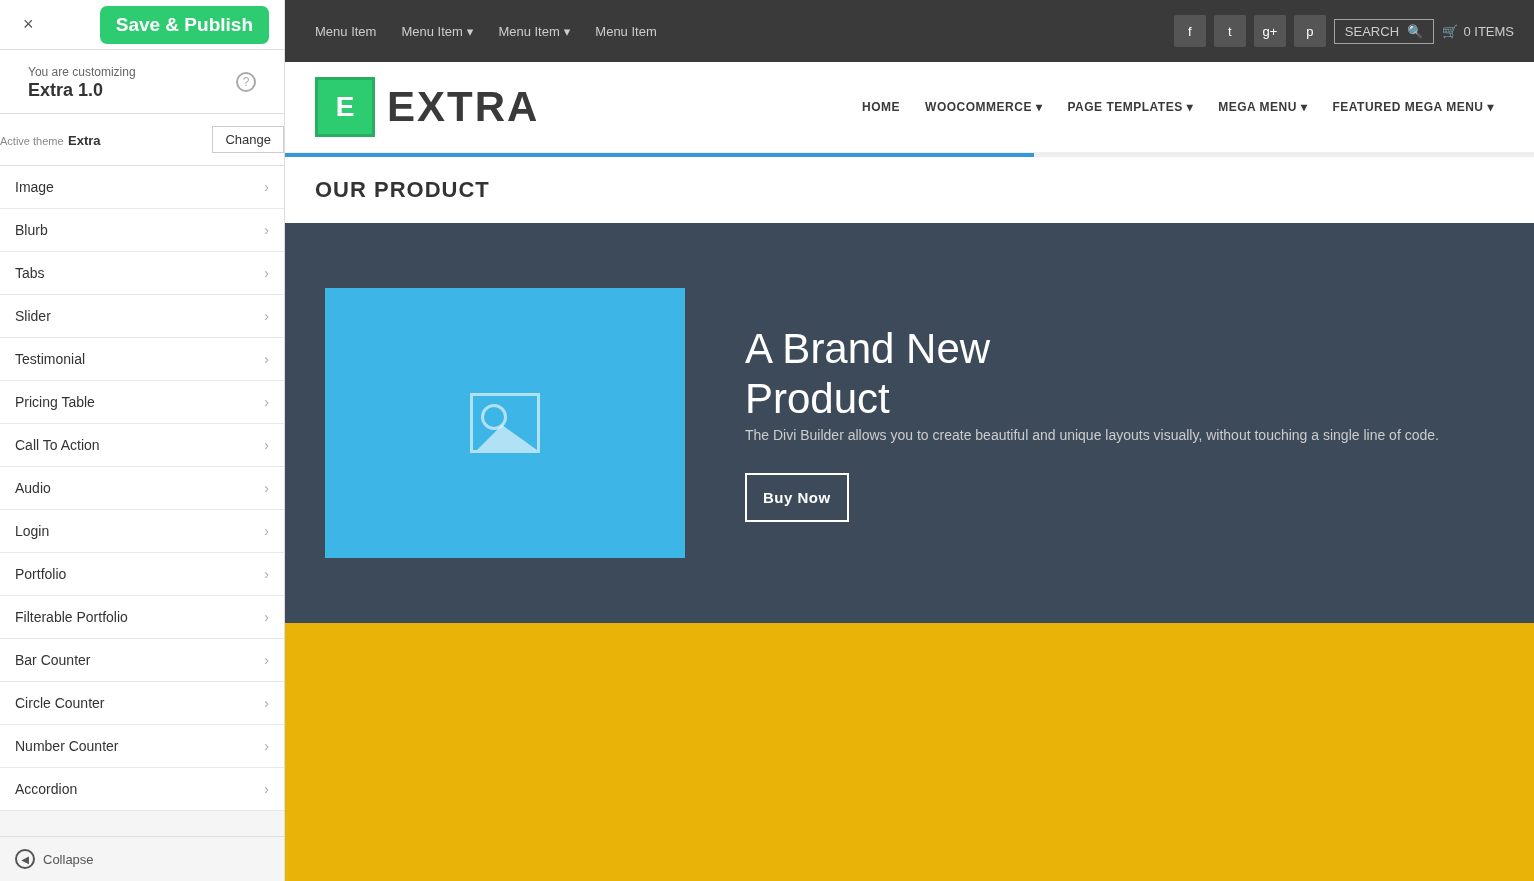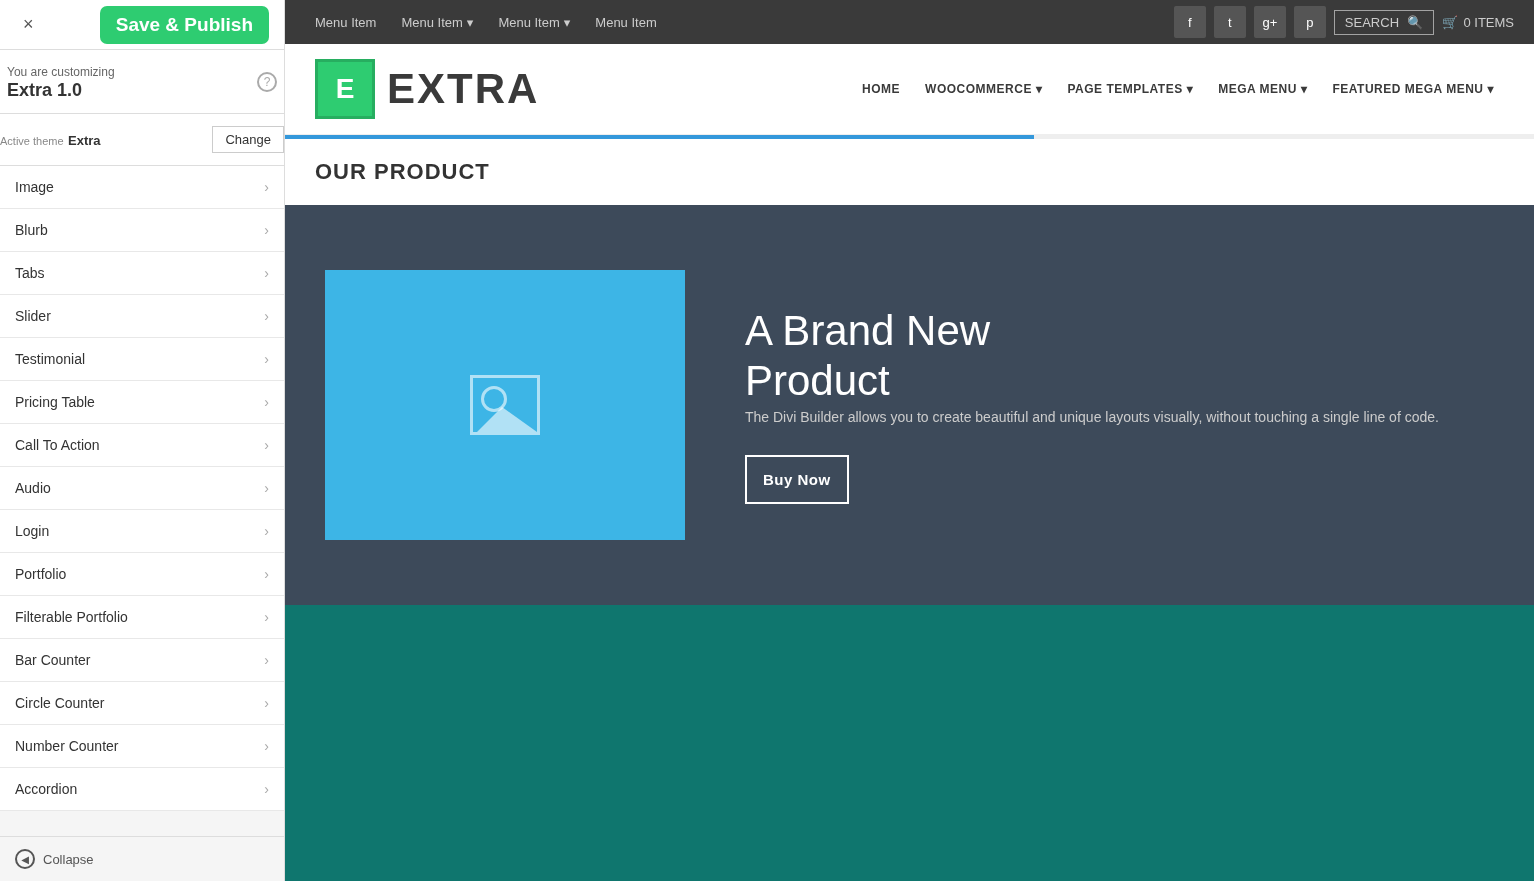--- a/index.html
+++ b/index.html
@@ -42,21 +42,21 @@
       border: none;
       padding: 8px 16px;
       cursor: pointer;
       font-size: 19px;
       font-weight: bold;
       border-radius: 7px;
     }
 
     #customizing-section {
       background: #fff;
-      padding: 12px 7px;
+      padding: 12px 28px;
       border-bottom: 1px solid #ddd;
       display: flex;
       align-items: center;
       gap: 4px;
     }
 
     #customizing-section .customizing-text {
       font-size: 12px;
       color: #666;
     }
@@ -164,21 +164,21 @@
     #main {
       flex: 1;
       display: flex;
       flex-direction: column;
       overflow: hidden;
     }
 
     
     #top-nav {
       background: #3a3a3a;
-      height: 44px;
+      height: 62px;
       display: flex;
       align-items: center;
       padding: 0 20px;
       gap: 5px;
     }
 
     .nav-item {
       color: #ccc;
       font-size: 13px;
       padding: 5px 10px;
@@ -288,21 +288,21 @@
     
     #accent-bar {
       height: 4px;
       background: linear-gradient(to right, #3498db 60%, #eee 60%);
     }
 
     
     #content {
       flex: 1;
       overflow-y: auto;
-      background: #0f766e;
+      background: #eab308;
     }
 
     #product-header {
       background: #fff;
       padding: 20px 30px;
     }
 
     #product-header h2 {
       font-size: 22px;
       font-weight: 900;

